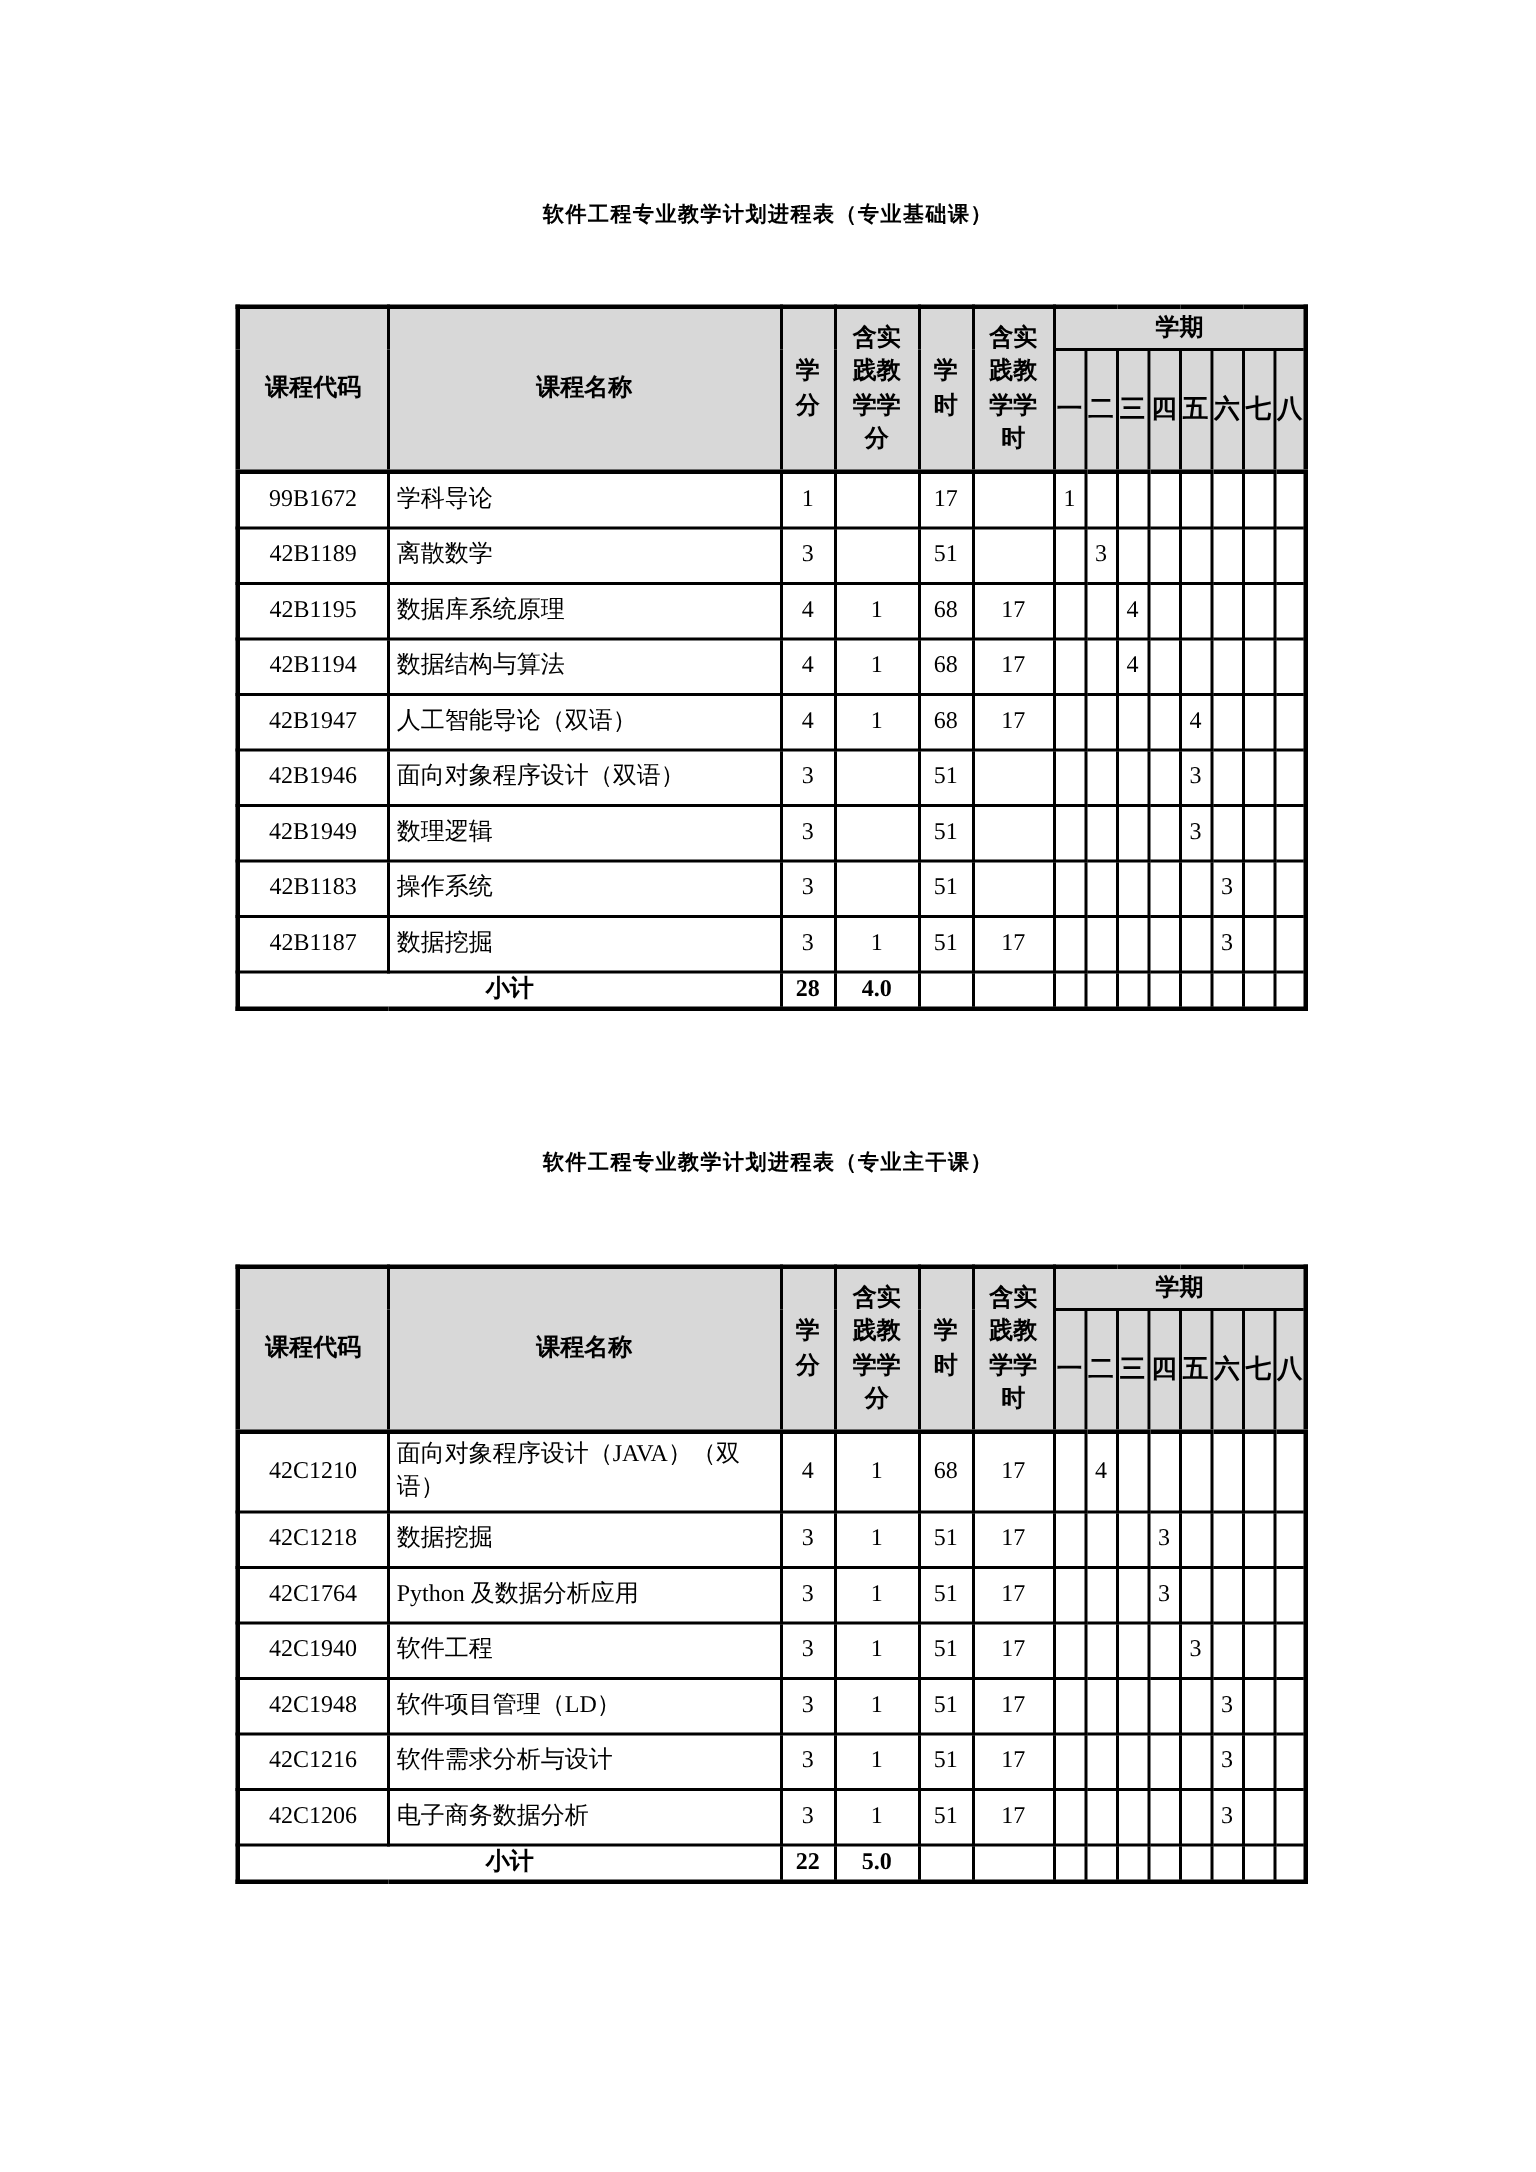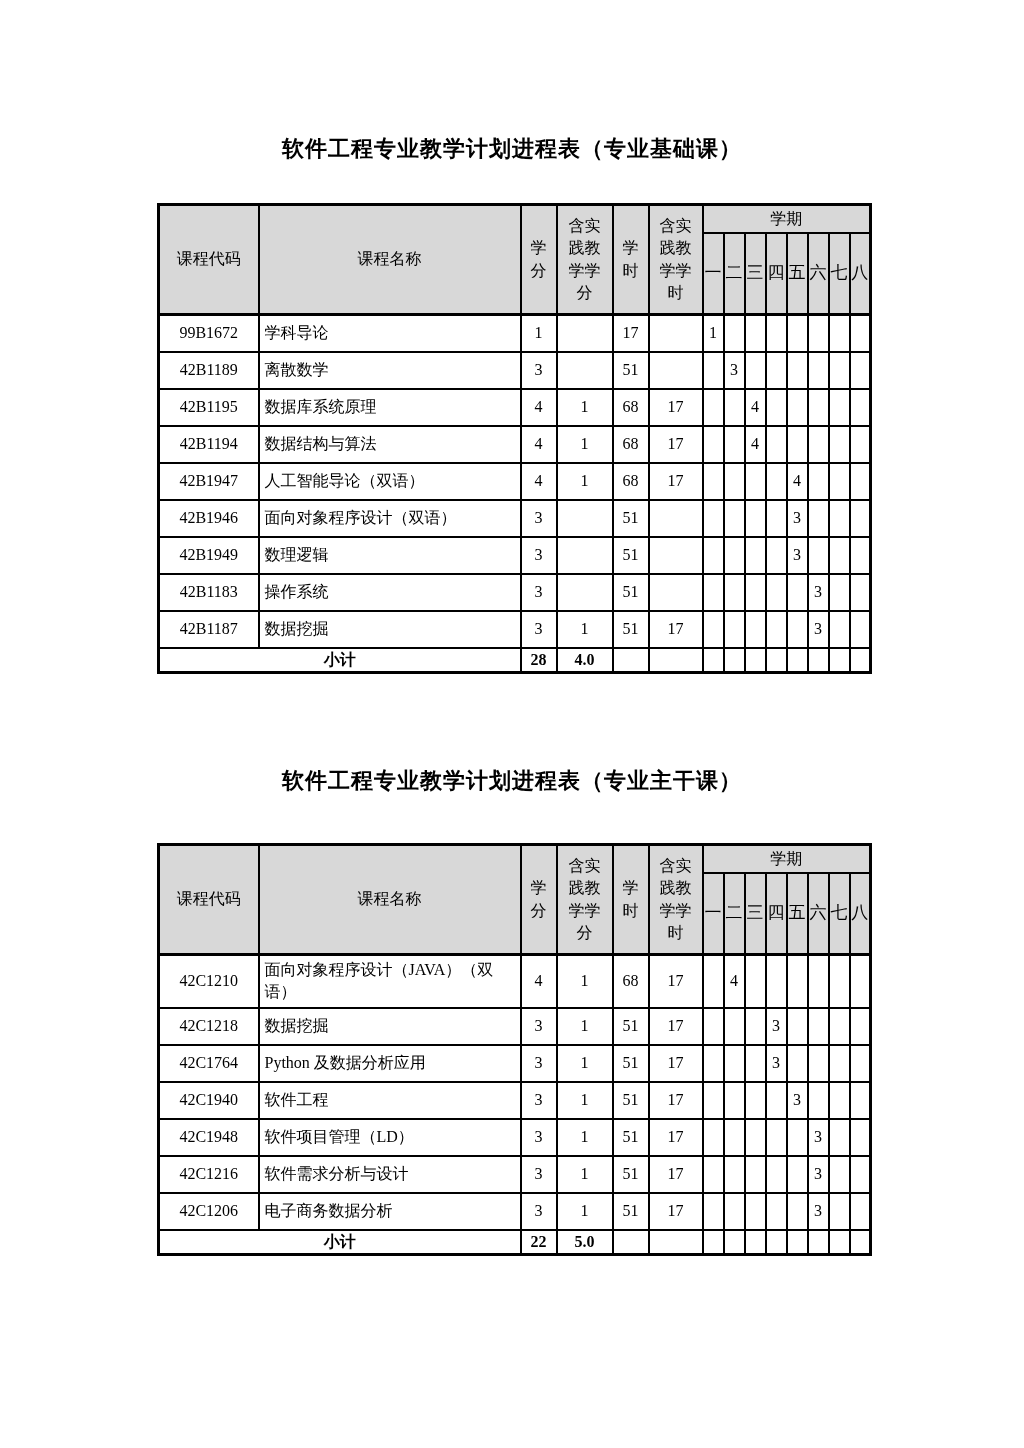--- a/index.html
+++ b/index.html
@@ -8,21 +8,21 @@
     background: #ffffff;
     font-family: "Liberation Serif", "DejaVu Serif", serif;
     color: #000;
     position: relative;
     overflow: hidden;
   }
   .doc-title {
     position: absolute;
     left: 0; width: 1024px;
     text-align: center;
-    font-size: 22px;
+    font-size: 14px;
     font-weight: bold;
     letter-spacing: 1px;
   }
   #title-0 { top: 134px; }
   #title-1 { top: 766px; }
 
   table.course {
     position: absolute;
     left: 157px;
     width: 712px;
@@ -37,21 +37,21 @@
     border: 2px solid #000;
     font-size: 16px;
     text-align: center;
     vertical-align: middle;
     line-height: 1.4;
     padding: 0 1px;
     overflow: hidden;
   }
   th {
     background: var(--header-bg, #d8d8d8);
-    font-weight: normal;
+    font-weight: bold;
     word-break: break-all;
   }
   
   th.hb, tr.subhead th { border-bottom: 3px solid #000; }
 
   tr.grouphead { height: 28px; }
   tr.subhead   { height: 82px; }
   tr.subhead th { font-size: 17px; padding: 0; }
 
   tbody tr { height: 37px; font-family: Liberation Serif, serif; }

